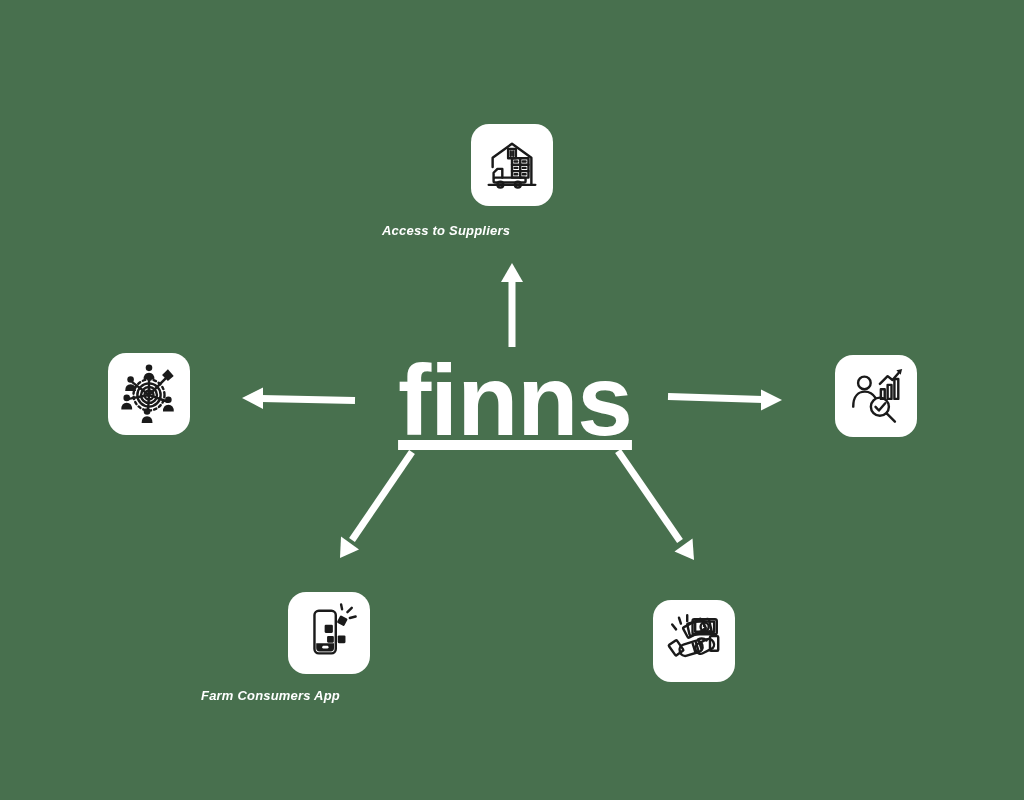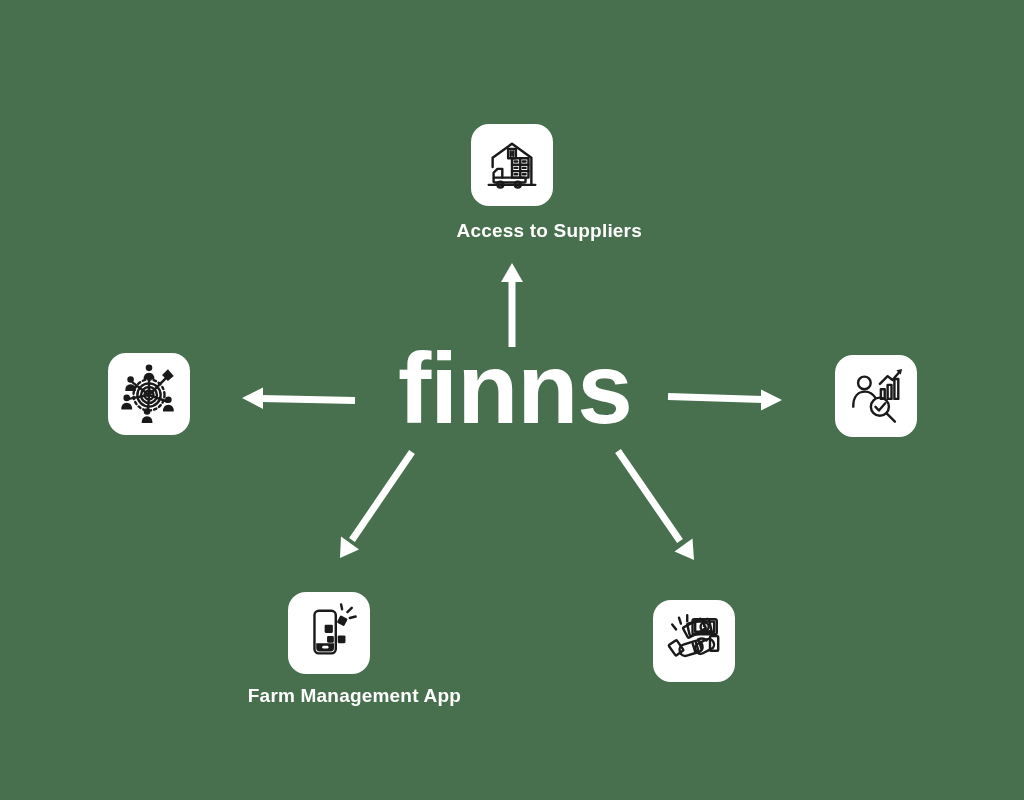--- a/index.html
+++ b/index.html
@@ -8,29 +8,31 @@
     background:var(--background,#48704E);
     font-family:"Liberation Sans","DejaVu Sans",sans-serif;
   }
   .card{
     position:absolute;width:82px;height:82px;border-radius:18px;
     background:var(--card,#fff);
     display:flex;align-items:center;justify-content:center;
   }
   .card svg{width:62px;height:62px;display:block;}
   .node-label{
-    position:absolute;width:260px;text-align:right;
-    color:var(--text,#fff);font-size:19px;font-weight:700;letter-spacing:.2px;
+    position:absolute;width:260px;text-align:left;
+    color:var(--text,#fff);font-size:13px;font-weight:700;letter-spacing:.2px;
     line-height:22px;
+    font-style:italic;
   }
   .brand{
-    position:absolute;left:395px;top:333px;width:240px;height:110px;
+    position:absolute;left:395px;top:345px;width:240px;height:110px;
     display:flex;align-items:center;justify-content:center;
     color:var(--text,#fff);font-size:100px;font-weight:700;letter-spacing:-1px;
     line-height:1;
+    text-decoration:underline;
   }
   .arrows{position:absolute;left:0;top:0;pointer-events:none;}
   .arrow-line{stroke:var(--arrow,#fff);stroke-width:7;fill:none;}
   .arrow-head{fill:var(--arrow,#fff);stroke:none;}
   .ic{stroke:var(--icon-line,#1a1a1a);fill:none;stroke-width:2.5;
       stroke-linecap:round;stroke-linejoin:round;}
   .icf{fill:var(--icon-line,#1a1a1a);stroke:none;}
   .dollar{fill:var(--icon-line,#1a1a1a);font-family:"DejaVu Sans",sans-serif;
       font-size:7px;font-weight:700;text-anchor:middle;}
 </style>
@@ -128,21 +130,21 @@
       <rect class="ic" stroke-width="4.5" x="17" y="9" width="22" height="44" rx="4.5" fill="#ffffff"></rect>
       <path class="icf" d="M18.8 42.5 H37.2 V47.5 Q37.2 51 33.8 51 H22.2 Q18.8 51 18.8 47.5 Z"></path>
       <rect x="25" y="45.2" width="6.5" height="2.8" rx="1.4" fill="#ffffff"></rect>
       <rect class="icf" x="27.5" y="23.5" width="8.5" height="8.5" rx="1.2"></rect>
       <rect class="icf" x="30" y="35" width="7" height="7" rx="1.2"></rect>
       <rect class="icf" x="41" y="34.5" width="8" height="8" rx="1.2"></rect>
       <rect class="icf" x="41.5" y="15" width="8.5" height="8.5" rx="1.2" transform="rotate(28 45.7 19.2)"></rect>
       <path class="ic" stroke-width="2.4" d="M53.5 16.5 L59.5 15 M51 10.5 L55.5 6 M45.5 7.5 L44.5 2.5"></path>
     </svg>
   </div>
-  <div class="node-label" style="left:201px;top:685px">Farm Management App</div>
+  <div class="node-label" style="left:201px;top:685px">Farm Consumers App</div>
 
   <div class="card" style="left:653px;top:600px">
     <svg viewBox="0 0 64 64">
       <path class="ic" stroke-width="2.2" d="M13.5 20 L9.5 15 M18.5 14 L16.5 8 M25 11.5 L25 5.5"></path>
       <rect class="ic" x="22" y="13" width="21" height="12" rx="1.5" fill="#ffffff" transform="rotate(-28 32 19)"></rect>
       <rect class="ic" x="26" y="11.5" width="23" height="13" rx="1.5" fill="#ffffff" transform="rotate(-13 37 18)"></rect>
       <rect class="ic" x="30.5" y="9.5" width="25" height="15.5" rx="1.8" fill="#ffffff"></rect>
       <rect class="ic" stroke-width="1.5" x="33.2" y="12" width="19.6" height="10.5"></rect>
       <circle class="ic" stroke-width="1.7" cx="43" cy="17.2" r="4.2" fill="#ffffff"></circle>
       <text class="dollar" x="43" y="19.8">$</text>

